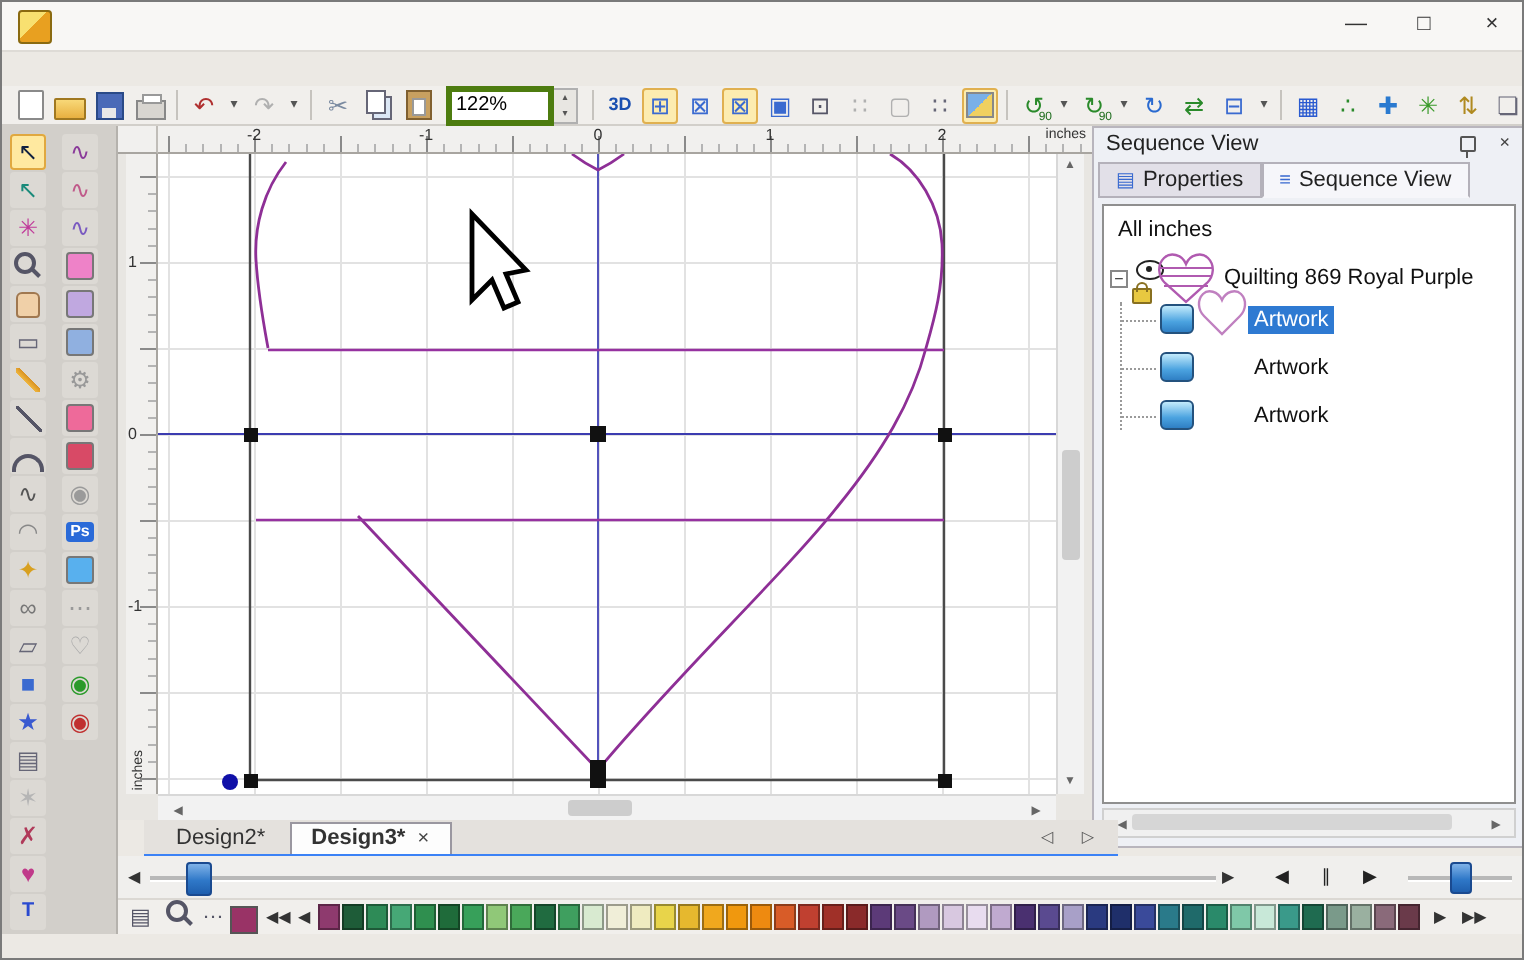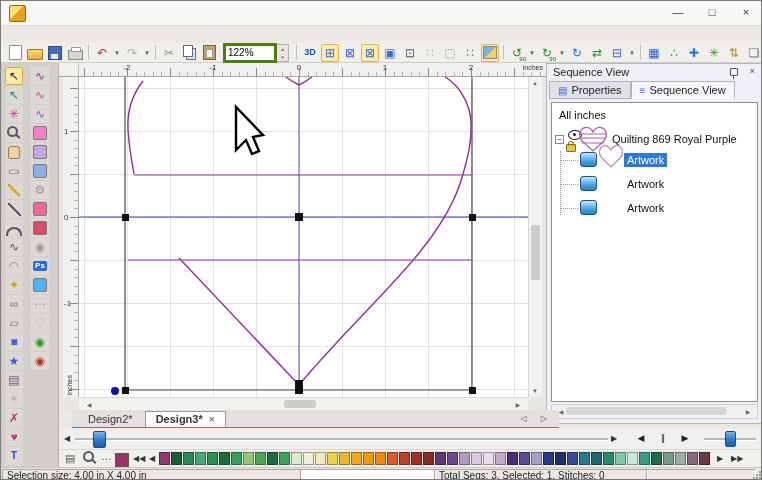--- a/index.html
+++ b/index.html
@@ -593,21 +593,14 @@
         <div class="swatch" style="background: rgb(31, 107, 80);"></div>
         <div class="swatch" style="background: rgb(122, 154, 138);"></div>
         <div class="swatch" style="background: rgb(154, 176, 160);"></div>
         <div class="swatch" style="background: rgb(138, 106, 122);"></div>
         <div class="swatch" style="background: rgb(106, 58, 74);"></div>
       </div>
     <span class="pal-arrow" style="left:658px">▶</span>
     <span class="pal-arrow" style="left:672px">▶▶</span>
   </div>
 
-  <div class="statusbar">
-    <div class="sb-seg" style="left:1px;width:294px">Selection size: 4.00 in X 4.00 in</div>
-    <div class="sb-seg sb-input" style="left:299px;width:130px"></div>
-    <div class="sb-seg" style="left:433px;width:208px">Total Segs: 3, Selected: 1, Stitches: 0</div>
-    <div class="sb-seg" style="left:645px;width:104px"></div>
-    <div class="grip"></div>
-  </div>
 
 </div>
 
 </body></html>

